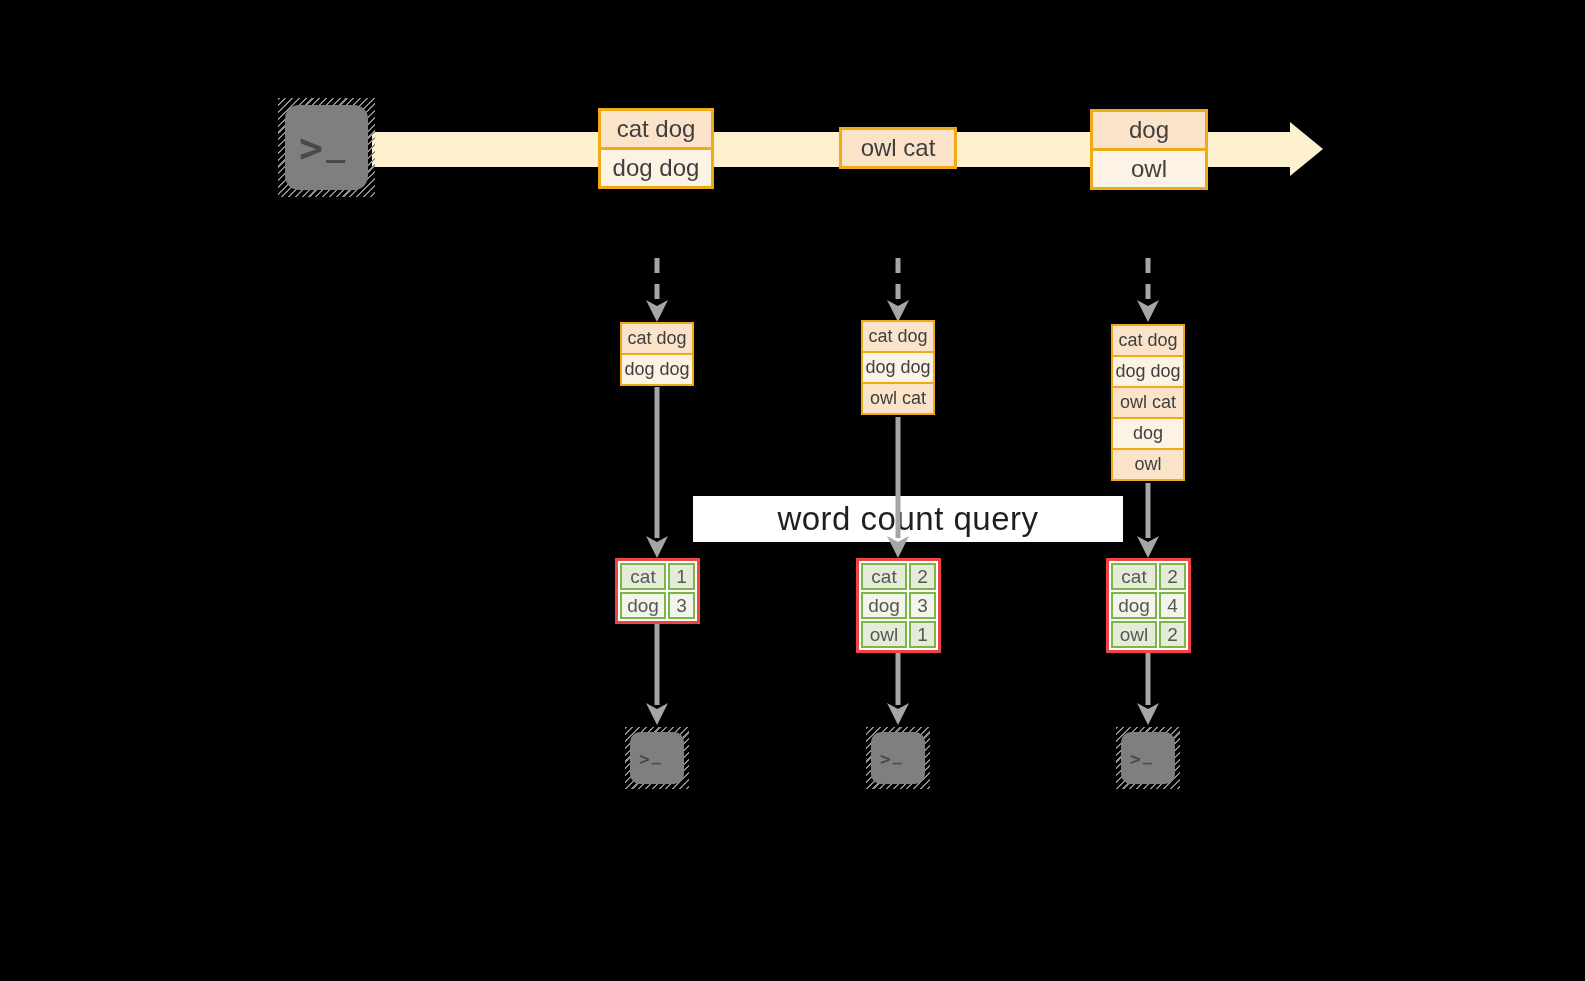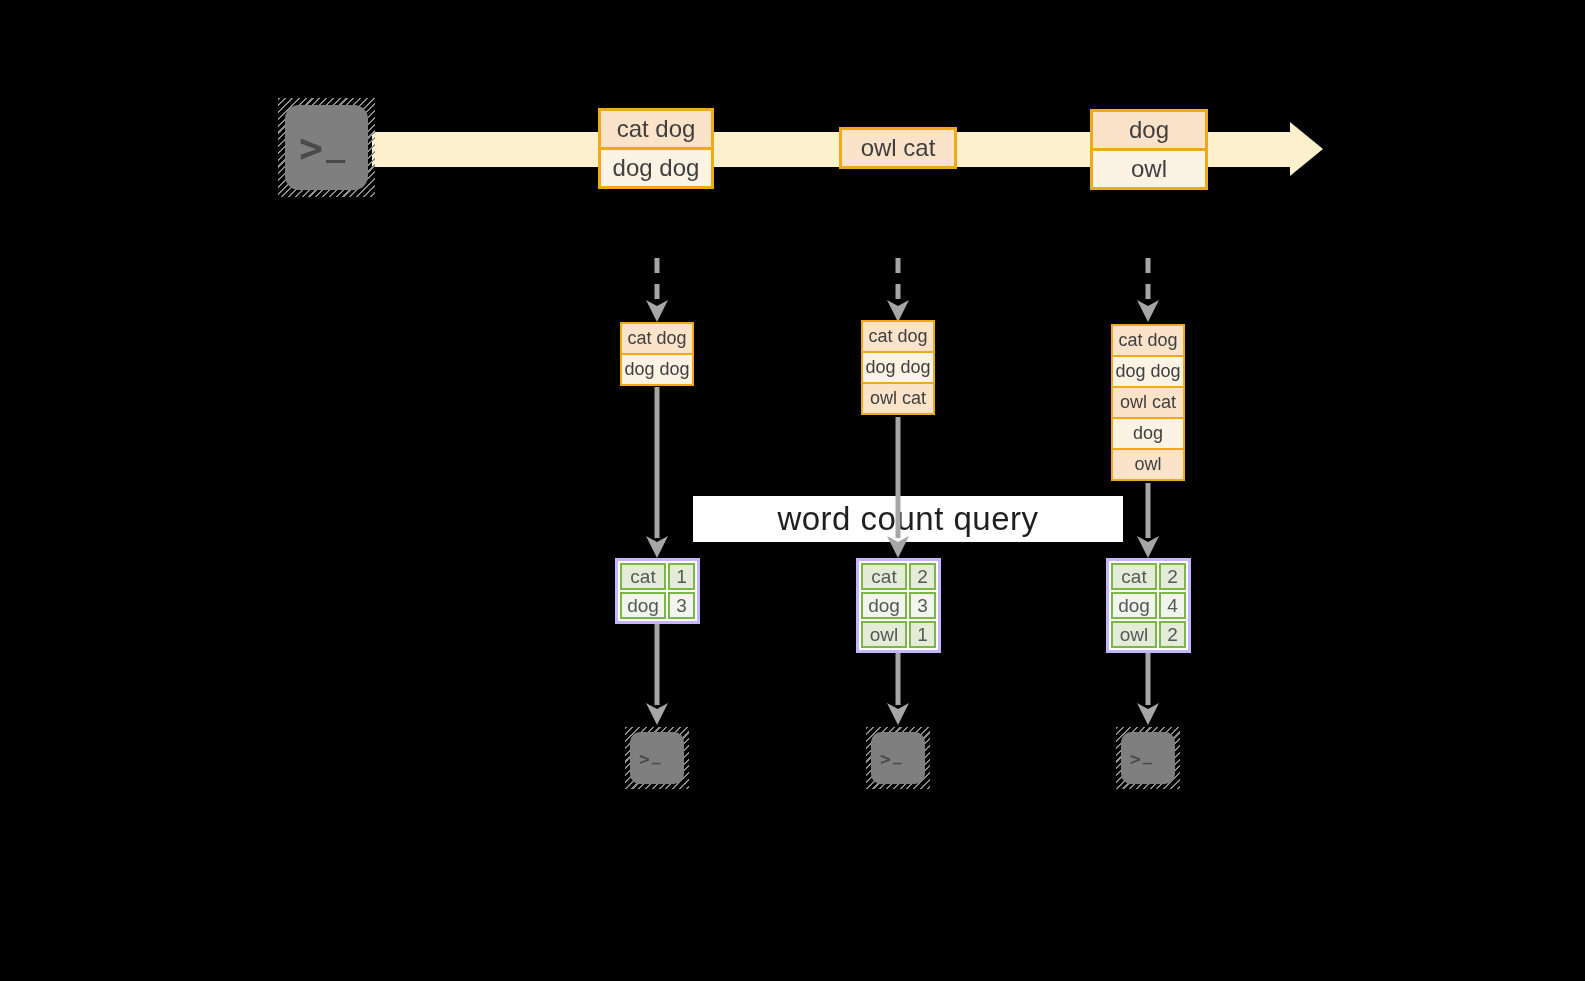--- a/index.html
+++ b/index.html
@@ -28,21 +28,21 @@
   .acc-row.sep{border-top:2px solid #F0AA17;}
 
   .peach{background:#FBE3C9;}
   .cream{background:#FDF3E4;}
 
   
   .query-band{background:#FFFFFF;z-index:1;display:flex;align-items:center;justify-content:center;}
   .query-label{font-size:33px;font-weight:300;color:#1F1F1F;letter-spacing:.5px;}
 
   
-  .ctab{background:#FFFFFF;border:3px solid #c4b5fd;padding:2px;display:flex;flex-direction:column;gap:2px;z-index:3;justify-content:flex-end;}
+  .ctab{background:#FFFFFF;border:3px solid #ef4444;padding:2px;display:flex;flex-direction:column;gap:2px;z-index:3;justify-content:flex-end;}
   .ctab-row{display:flex;gap:2px;}
   .ctab-cell{border:2px solid #7AB648;height:23px;line-height:23px;text-align:center;
              font-size:19px;color:#575757;box-sizing:content-box;}
   .ctab-cell.word{width:42px;}
   .ctab-cell.num{width:23px;}
   .row-dark .ctab-cell{background:#E4ECD8;}
   .row-light .ctab-cell{background:#F1F5EB;}
 
   
   .term{

